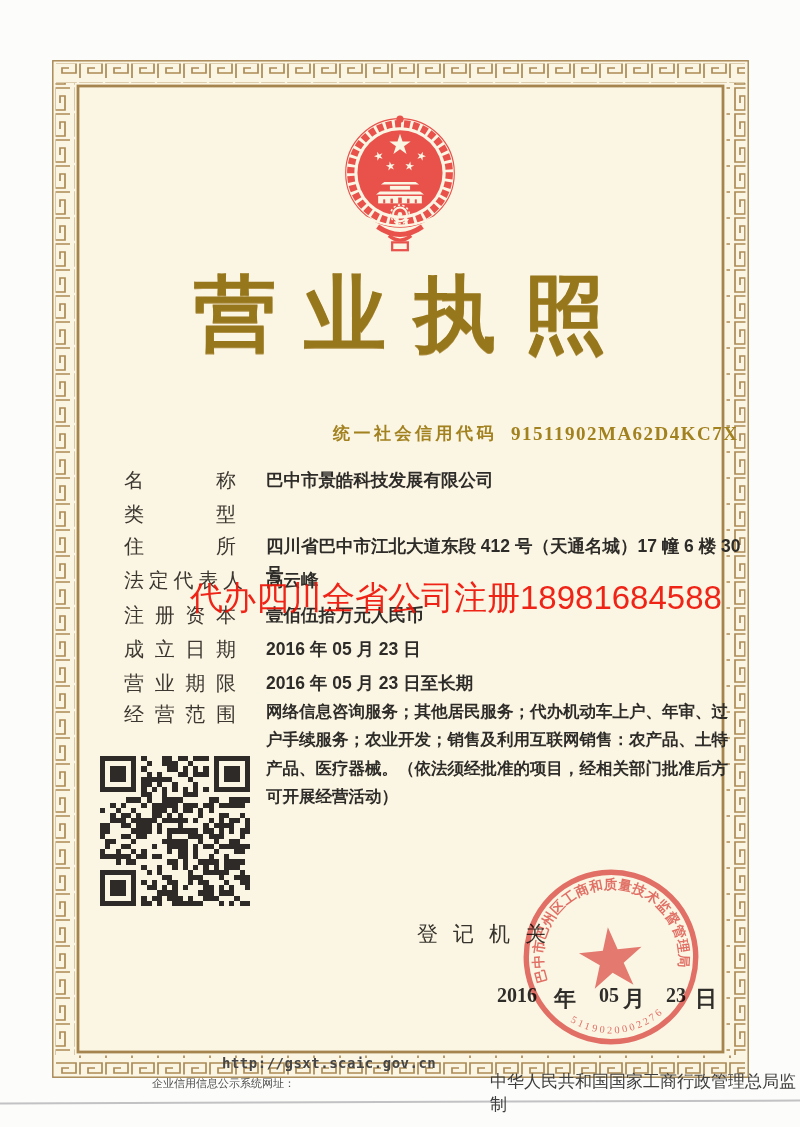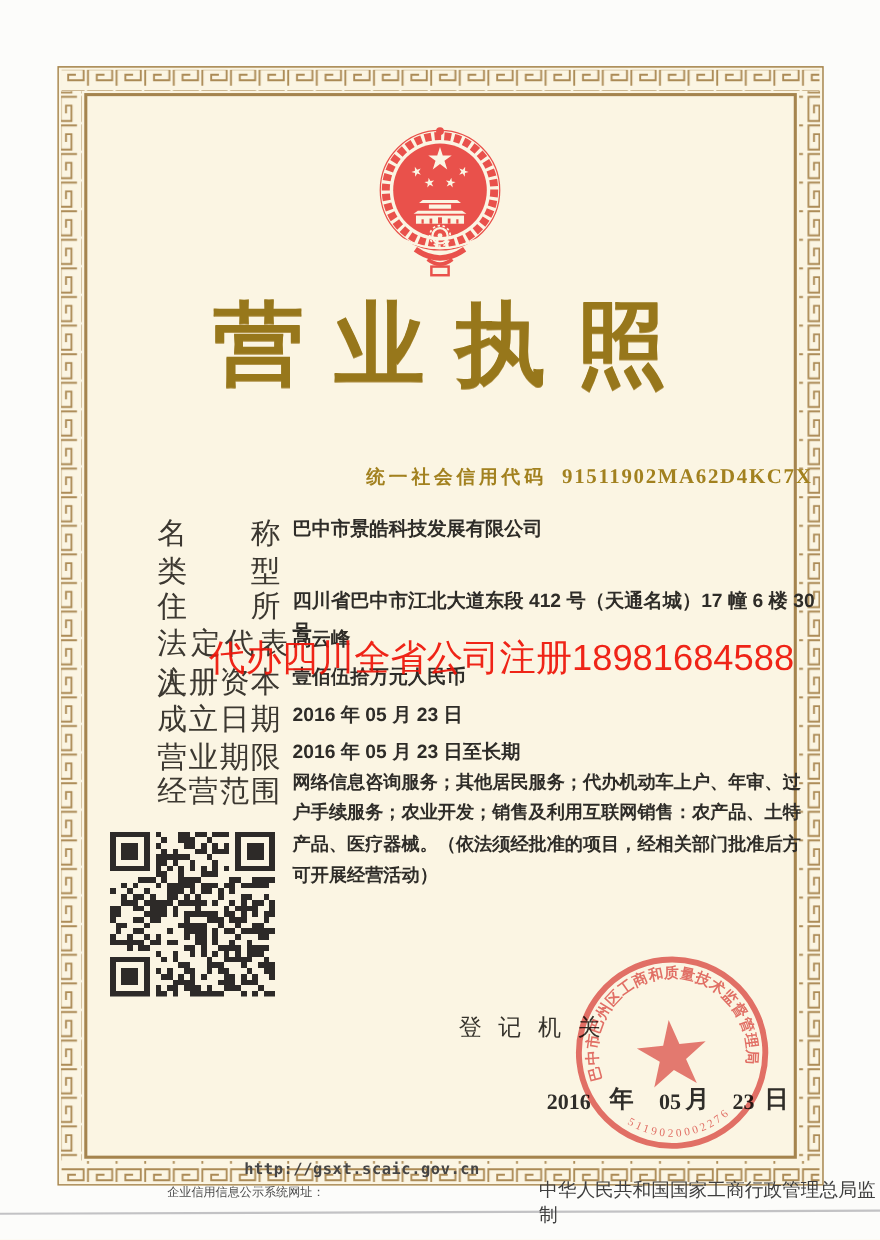--- a/index.html
+++ b/index.html
@@ -32,21 +32,21 @@
     letter-spacing:6px;white-space:pre;
   }
   .code-line{
     left:333px;top:422px;display:flex;align-items:flex-end;gap:14px;
   }
   .code-label{font-size:17px;font-weight:700;color:#a2811f;letter-spacing:3.5px;}
   .code-value{font-size:19px;font-weight:600;color:#a2811f;
     font-family:"Liberation Serif","DejaVu Serif",serif;letter-spacing:1.5px;}
 
   .field-label{
-    left:143px;width:112px;font-size:27px;color:#3c3831;font-weight:500;
+    left:124px;width:112px;font-size:20px;color:#3c3831;font-weight:500;
     text-align:justify;text-align-last:justify;
     font-family:"Liberation Serif","DejaVu Serif",serif;
   }
   .field-label.wide{width:119px;}
   .field-value{
     left:266px;width:482px;font-size:17.5px;font-weight:700;color:#2e2c28;
     white-space:pre-line;line-height:28.4px;
   }
   .scope-value{font-size:16.5px;}
 
@@ -59,21 +59,21 @@
 
   .authority-label{
     left:379px;top:920px;font-size:21px;font-weight:500;color:#36332c;
     letter-spacing:15px;font-family:"Liberation Serif","DejaVu Serif",serif;margin-left:38px;
   }
   .seal{
     left:518px;top:864px;width:186px;height:186px;z-index:5;
     opacity:.85;mix-blend-mode:multiply;transform:rotate(-6deg);
   }
   .issue-date{
-    left:497px;top:984px;display:flex;align-items:flex-end;z-index:3;
+    left:497px;top:984px;display:flex;align-items:flex-start;z-index:3;
     color:#2f2d29;
   }
   .issue-date .num{font-family:"Liberation Serif","DejaVu Serif",serif;
     font-size:20px;font-weight:600;}
   .issue-date .unit{font-size:22px;font-weight:600;
     font-family:"Liberation Serif","DejaVu Serif",serif;}
   .issue-date .g1{margin-left:17px;} .issue-date .g2{margin-left:23px;}
   .issue-date .g3{margin-left:4px;}  .issue-date .g4{margin-left:21px;}
   .issue-date .g5{margin-left:9px;}
 

